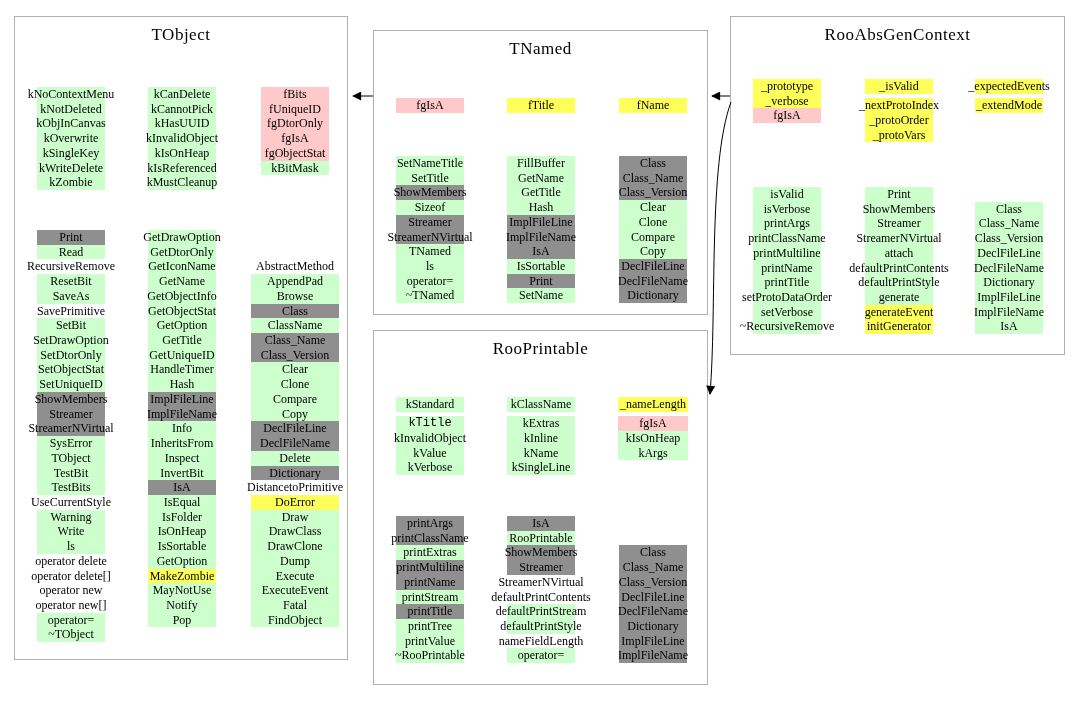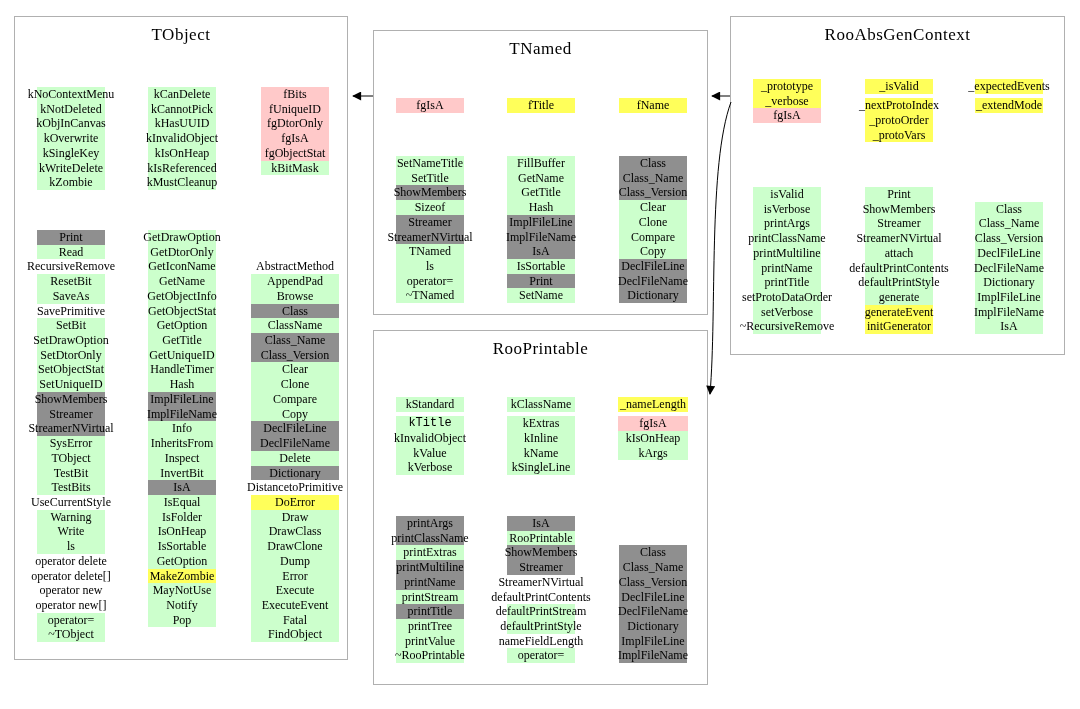--- a/index.html
+++ b/index.html
@@ -137,21 +137,20 @@
         <div class="row"><span class="bg" style="width: 88px; background: rgb(143, 143, 143);"></span><span class="lbl">DeclFileLine</span></div>
         <div class="row"><span class="bg" style="width: 88px; background: rgb(143, 143, 143);"></span><span class="lbl">DeclFileName</span></div>
         <div class="row"><span class="bg" style="width: 88px; background: rgb(204, 255, 204);"></span><span class="lbl">Delete</span></div>
         <div class="row"><span class="bg" style="width: 88px; background: rgb(143, 143, 143);"></span><span class="lbl">Dictionary</span></div>
         <div class="row"><span class="bg" style="width: 88px; background: transparent;"></span><span class="lbl">DistancetoPrimitive</span></div>
         <div class="row"><span class="bg" style="width: 88px; background: rgb(255, 255, 90);"></span><span class="lbl">DoError</span></div>
         <div class="row"><span class="bg" style="width: 88px; background: rgb(204, 255, 204);"></span><span class="lbl">Draw</span></div>
         <div class="row"><span class="bg" style="width: 88px; background: rgb(204, 255, 204);"></span><span class="lbl">DrawClass</span></div>
         <div class="row"><span class="bg" style="width: 88px; background: rgb(204, 255, 204);"></span><span class="lbl">DrawClone</span></div>
         <div class="row"><span class="bg" style="width: 88px; background: rgb(204, 255, 204);"></span><span class="lbl">Dump</span></div>
-        <div class="row"><span class="bg" style="width: 88px; background: rgb(204, 255, 204);"></span><span class="lbl">Error</span></div>
         <div class="row"><span class="bg" style="width: 88px; background: rgb(204, 255, 204);"></span><span class="lbl">Execute</span></div>
         <div class="row"><span class="bg" style="width: 88px; background: rgb(204, 255, 204);"></span><span class="lbl">ExecuteEvent</span></div>
         <div class="row"><span class="bg" style="width: 88px; background: rgb(204, 255, 204);"></span><span class="lbl">Fatal</span></div>
         <div class="row"><span class="bg" style="width: 88px; background: rgb(204, 255, 204);"></span><span class="lbl">FindObject</span></div>
       </div>
     </div>
     <div class="class-box" style="left: 373px; top: 30px; width: 335px; height: 285px;">
       <div class="class-title">TNamed</div>
       <div class="col" style="left: -54px; top: 67px;">
         <div class="row"><span class="bg" style="width: 68px; background: rgb(255, 201, 201);"></span><span class="lbl">fgIsA</span></div>

